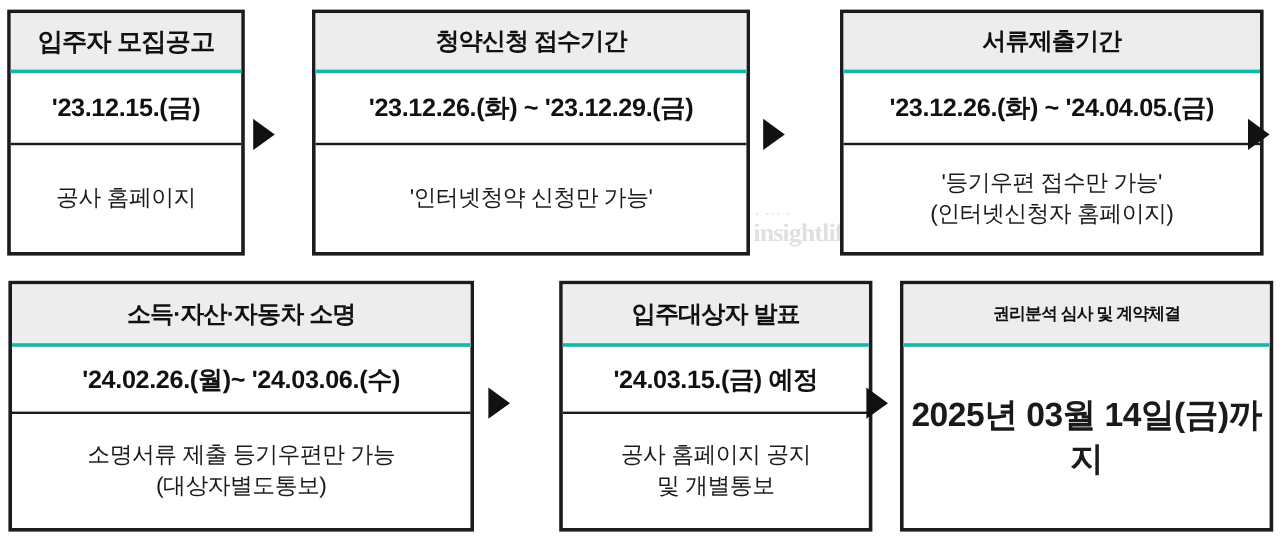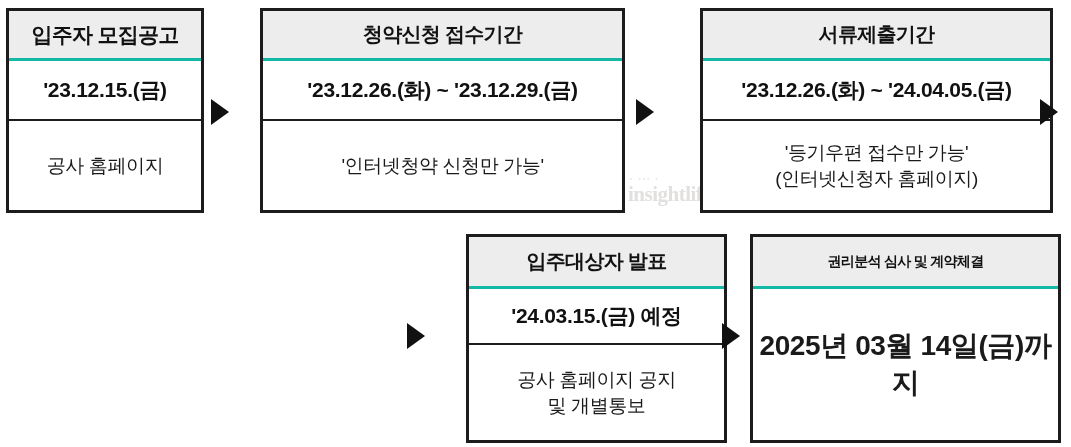--- a/index.html
+++ b/index.html
@@ -170,20 +170,26 @@
 
   <div class="stage" id="stage-3">
     <div class="stage-header">서류제출기간</div>
     <div class="stage-date">'23.12.26.(화) ~ '24.04.05.(금)</div>
     <div class="stage-note">'등기우편 접수만 가능'
 (인터넷신청자 홈페이지)</div>
   </div>
 
   <div class="arrow" id="arrow-3"></div>
 
+  <div class="stage" id="stage-4">
+    <div class="stage-header">소득·자산·자동차 소명</div>
+    <div class="stage-date">'24.02.26.(월)~ '24.03.06.(수)</div>
+    <div class="stage-note">소명서류 제출 등기우편만 가능
+(대상자별도통보)</div>
+  </div>
 
   <div class="arrow" id="arrow-4"></div>
 
   <div class="stage" id="stage-5">
     <div class="stage-header">입주대상자 발표</div>
     <div class="stage-date">'24.03.15.(금) 예정</div>
     <div class="stage-note">공사 홈페이지 공지
 및 개별통보</div>
   </div>
 

